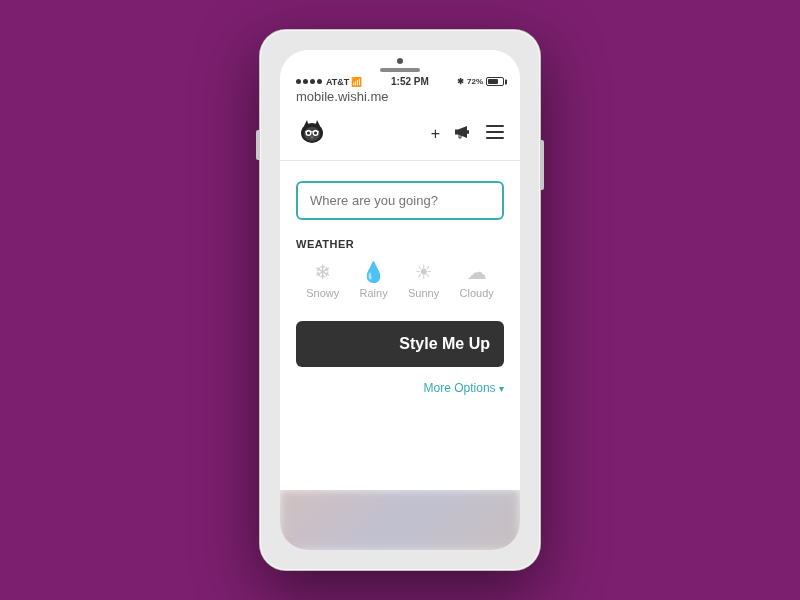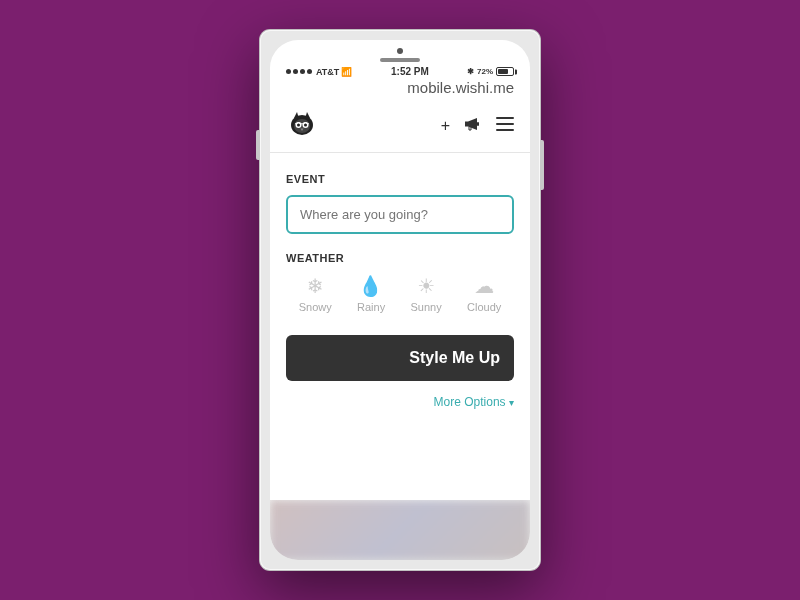--- a/index.html
+++ b/index.html
@@ -12,22 +12,22 @@
       align-items: center;
       justify-content: center;
       font-family: -apple-system, 'Helvetica Neue', Arial, sans-serif;
       overflow: hidden;
     }
 
     .phone-outer {
       width: 280px;
       height: 540px;
       background: #e8e8e8;
-      border-radius: 10px;
-      padding: 10px;
+      border-radius: 26px;
+      padding: 20px;
       box-shadow:
         0 0 0 1px #c0c0c0,
         0 20px 60px rgba(0,0,0,0.5),
         inset 0 0 0 1px #f8f8f8;
       position: relative;
     }
 
     
     .phone-outer::before {
       content: '';
@@ -156,22 +156,22 @@
 
     .battery-fill {
       width: 70%;
       height: 100%;
       background: #333;
       border-radius: 1px;
     }
 
     
     .url-bar {
-      text-align: right;
-      font-size: 15px;
+      text-align: left;
+      font-size: 13px;
       color: #555;
       padding: 0 16px 4px;
     }
 
     
     .nav-bar {
       display: flex;
       align-items: center;
       justify-content: space-between;
       padding: 8px 16px;
@@ -360,21 +360,20 @@
             <rect x="0" y="6" width="18" height="2" rx="1" fill="#333"></rect>
             <rect x="0" y="12" width="18" height="2" rx="1" fill="#333"></rect>
           </svg>
         </span>
       </div>
     </div>
 
     <div class="content">
 
       
-      <div class="section-label">EVENT</div>
       <input class="event-input" type="text" placeholder="Where are you going?" style="">
 
       
       <div class="section-label">WEATHER</div>
       <div class="weather-options">
         <div class="weather-option">
           <span class="weather-icon-symbol">❄</span>
           <span class="weather-label">Snowy</span>
         </div>
         <div class="weather-option">

